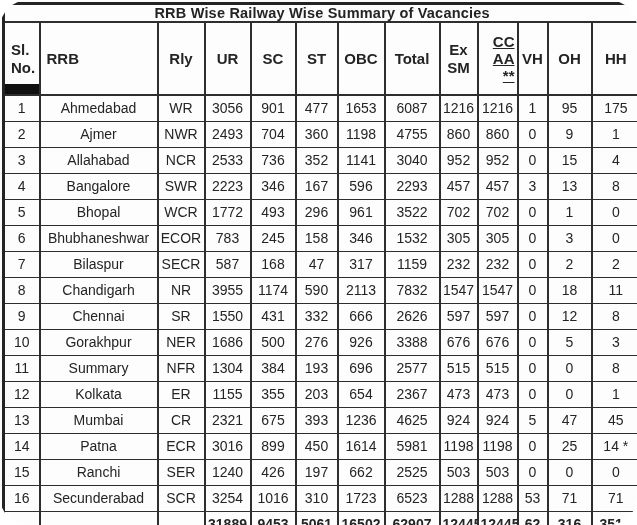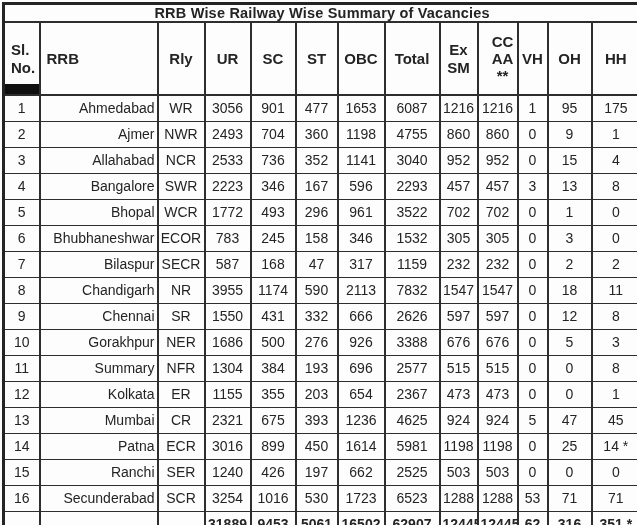--- a/index.html
+++ b/index.html
@@ -8,20 +8,21 @@
     background: #ffffff;
     font-family: "Liberation Sans", "DejaVu Sans", sans-serif;
   }
   .page {
     width: 637px;
     height: 525px;
     background: #fdfdfd;
     box-sizing: border-box;
     padding: 2px 2px;
     overflow: hidden;
+    border-radius: 28px;
   }
   table.vacancy {
     width: 633px;
     border-collapse: collapse;
     table-layout: fixed;
     border: 3px solid #242424;
     color: #242424;
   }
   table.vacancy th, table.vacancy td {
     border: 1px solid #2e2e2e;
@@ -46,23 +47,23 @@
   tr.header-row th {
     height: 54px;
     font-weight: bold;
     font-size: 15px;
     white-space: pre-line;
     line-height: 1.15;
     border-bottom-width: 2px;
     position: relative;
   }
   tr.header-row th.h-left { text-align: left; padding-left: 6px; }
-  tr.header-row th.h-tight { padding-left: 12px; text-align: center; }
+  tr.header-row th.h-tight { padding-left: 12px; text-align: right; text-decoration: underline; }
   tbody tr { height: 26px; }
-  tbody td.left { text-align: right; }
+  tbody td.left { text-align: center; }
   tfoot tr { height: 27px; }
   tfoot td {
     font-weight: bold;
     font-size: 13.5px;
     border-top-width: 2px;
   }
   .artifact {
     position: absolute;
     left: -2px;
     right: -2px;
@@ -342,21 +343,21 @@
           <td>0</td>
           <td>0</td>
           <td>0</td>
         </tr>
         <tr>
           <td>16</td>
           <td class="left">Secunderabad</td>
           <td>SCR</td>
           <td>3254</td>
           <td>1016</td>
-          <td>530</td>
+          <td>310</td>
           <td>1723</td>
           <td>6523</td>
           <td>1288</td>
           <td>1288</td>
           <td>53</td>
           <td>71</td>
           <td>71</td>
         </tr>
       </tbody>
     <tfoot>

